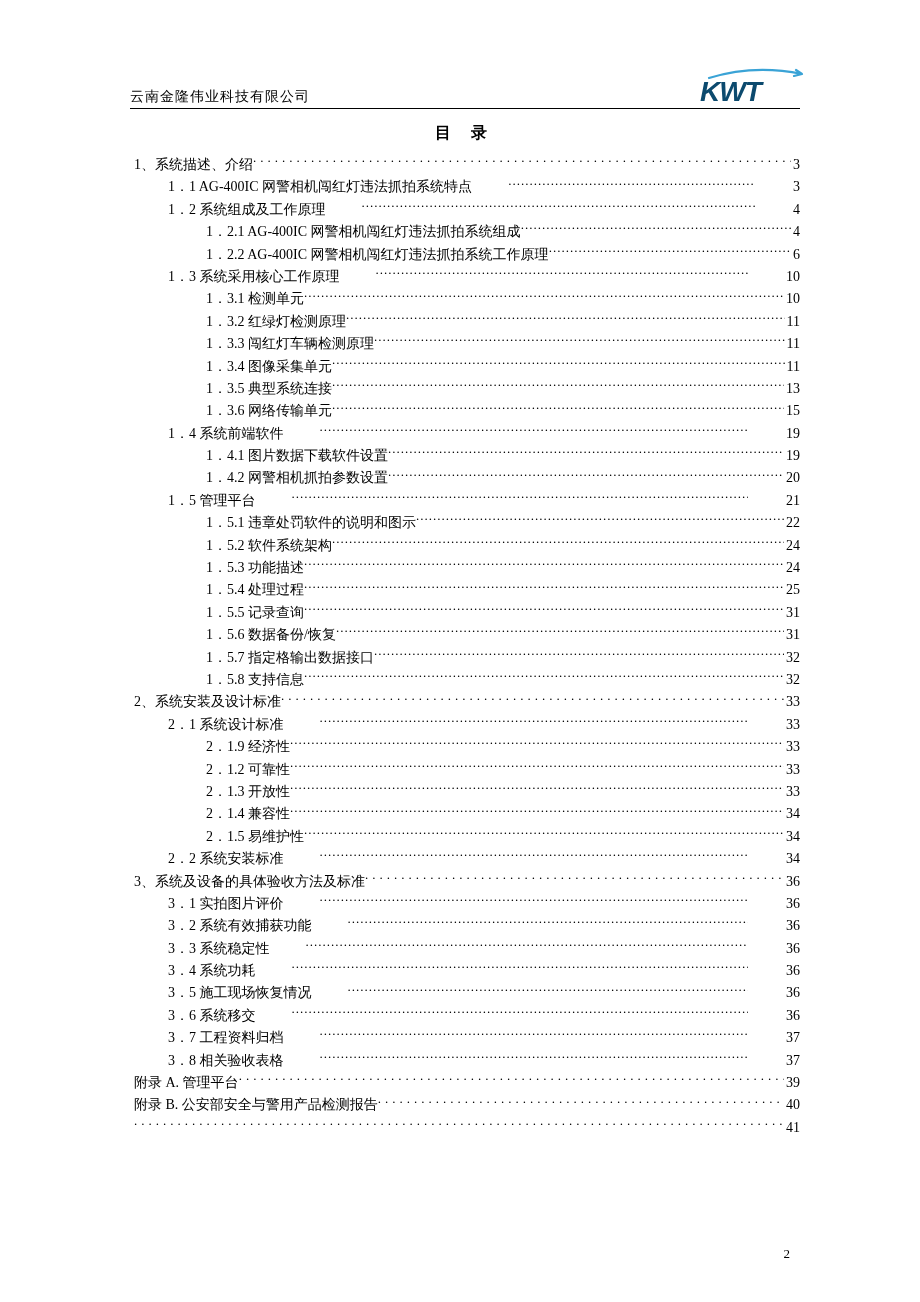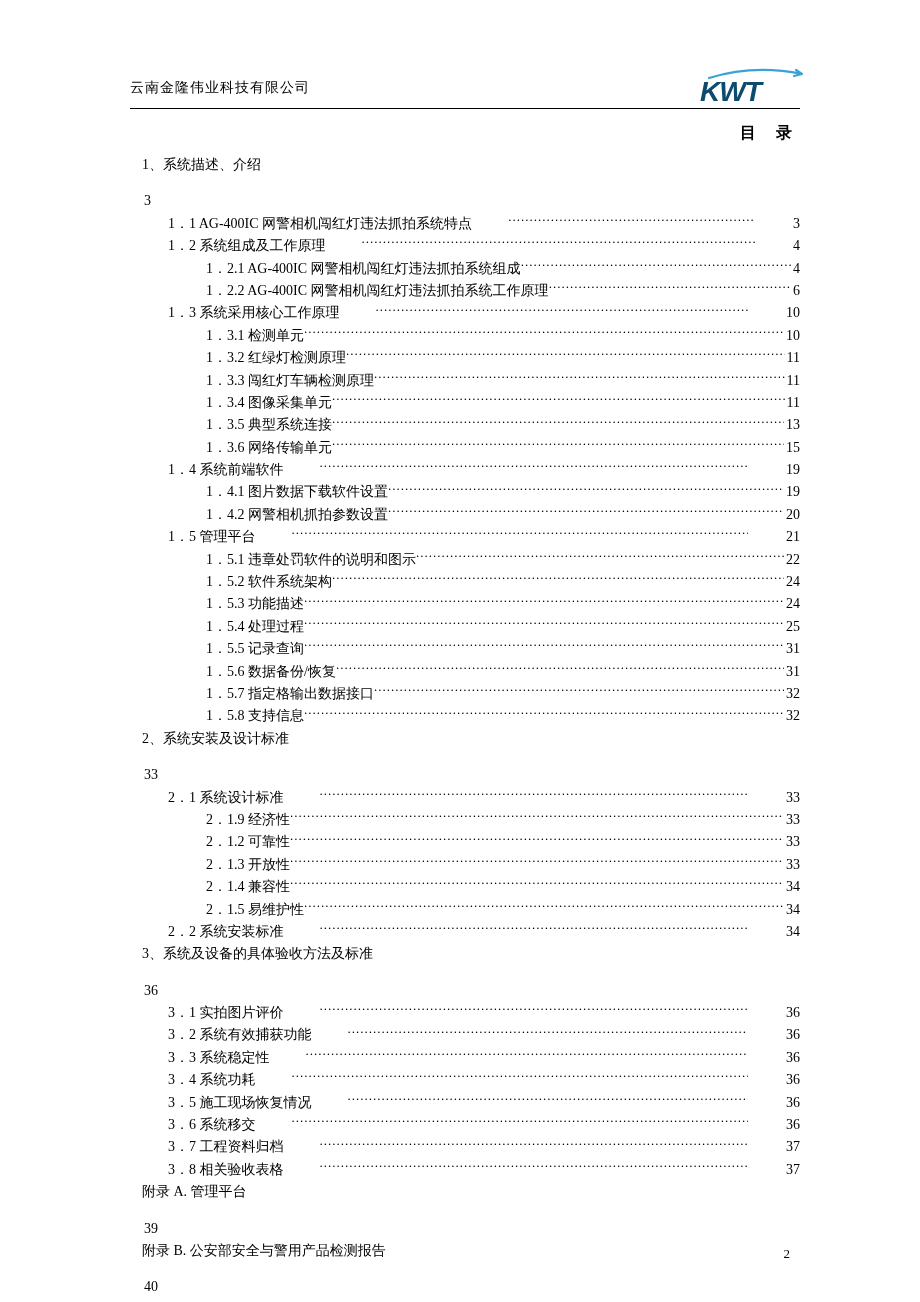--- a/index.html
+++ b/index.html
@@ -10,21 +10,21 @@
     height: 1302px;
     position: relative;
     color: #000;
   }
   .page {
     padding: 70px 120px 0 130px;
   }
   .header-row {
     display: flex;
     justify-content: space-between;
-    align-items: center;
+    align-items: flex-end;
     border-bottom: 1px solid #000;
     padding-bottom: 2px;
     margin-bottom: 14px;
   }
   .company {
     font-size: 14px;
     letter-spacing: 1px;
   }
   .logo {
     width: 100px;
@@ -45,34 +45,34 @@
     left: 0;
     font-family: Arial, sans-serif;
     font-weight: 900;
     font-style: italic;
     font-size: 28px;
     letter-spacing: -1px;
     line-height: 1;
     color: #0c4a6e;
   }
   .toc-title {
-    text-align: right;
+    text-align: center;
     font-size: 16px;
     font-weight: bold;
     letter-spacing: 8px;
     margin-bottom: 10px;
   }
   .toc { font-size: 14px; line-height: 1.6; }
   .toc-row {
     display: flex;
     align-items: baseline;
     white-space: nowrap;
     margin-bottom: 0px;
   }
-  .toc-row.lvl1 { margin-left: 12px; flex-direction: column; }
+  .toc-row.lvl1 { margin-left: 4px; }
   .toc-row.lvl2 { margin-left: 38px; gap: 36px; }
   .toc-row.lvl3 { margin-left: 76px; }
   .toc-label { flex: 0 0 auto; }
   .toc-dots {
     flex: 1 1 auto;
     overflow: hidden;
     position: relative;
     height: 1em;
   }
   .toc-dots::after {

